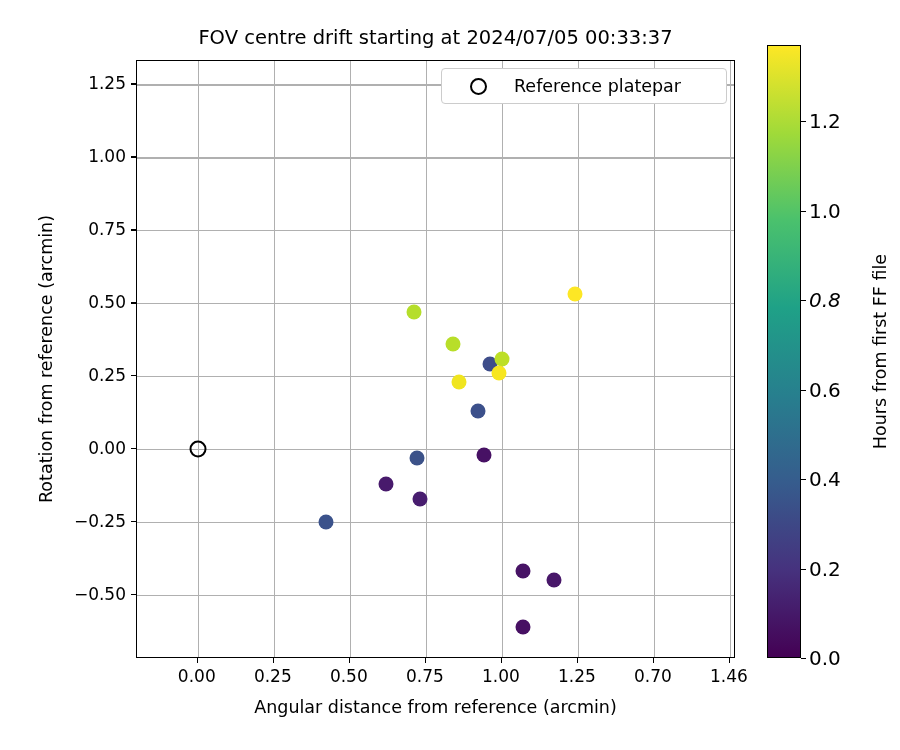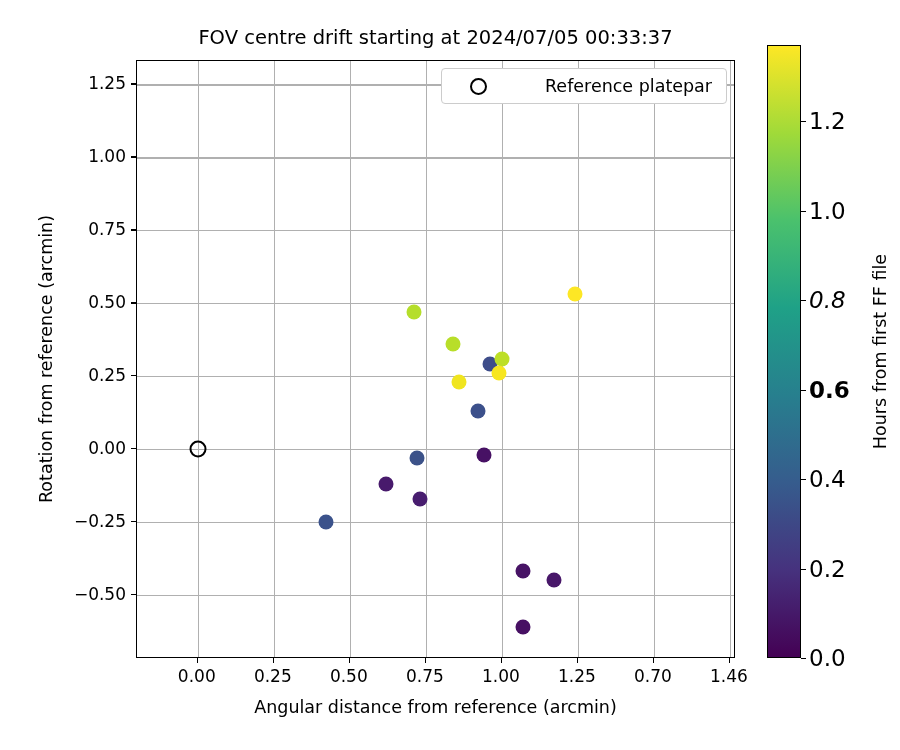--- a/index.html
+++ b/index.html
@@ -113,21 +113,20 @@
   #legend {
     position: absolute;
     left: 433px; top: 68px;
     width: 286px; height: 36px;
     background: #ffffff;
     border: 1px solid #cccccc;
     border-radius: 4px;
     display: flex;
     align-items: center;
     box-sizing: border-box;
-    gap: 31px;
   }
   #legend-marker-cell {
     width: 72px;
     display: flex; align-items: center; justify-content: center;
   }
   .legend-circle {
     width: 17px; height: 17px;
     border-radius: 50%;
     border: 2.1px solid #000000;
     box-sizing: border-box;
@@ -147,21 +146,21 @@
   }
   .cbtick {
     position: absolute;
     left: 793px;
     width: 5px; height: 1.4px;
     background: #000000;
   }
   .cbticklabel {
     position: absolute;
     left: 801px;
-    font-size: 23px;
+    font-size: 20px;
     color: #000000;
     transform: translateY(-50%);
     white-space: nowrap;
   }
   #cblabel {
     position: absolute;
     left: 0; top: 0;
     width: 613px; height: 24px;
     transform-origin: 0 0;
     transform: translate(860px, 658px) rotate(-90deg);
@@ -269,21 +268,21 @@
 
   <div id="colorbar" style="background: linear-gradient(rgb(253, 231, 37), rgb(160, 218, 57), rgb(74, 193, 109), rgb(31, 161, 135), rgb(39, 127, 142), rgb(54, 92, 141), rgb(70, 50, 126), rgb(68, 1, 84));"></div>
   <div id="colorbar-ticks">
       <div class="cbtick" style="top: 658px;"></div>
       <div class="cbticklabel" style="top: 658px;">0.0</div>
       <div class="cbtick" style="top: 568.511px;"></div>
       <div class="cbticklabel" style="top: 568.511px;">0.2</div>
       <div class="cbtick" style="top: 479.022px;"></div>
       <div class="cbticklabel" style="top: 479.022px;">0.4</div>
       <div class="cbtick" style="top: 389.533px;"></div>
-      <div class="cbticklabel" style="top: 389.533px; font-weight: bold;">0.6</div>
+      <div class="cbticklabel" style="top: 389.533px;">0.6</div>
       <div class="cbtick" style="top: 300.044px;"></div>
       <div class="cbticklabel" style="top: 300.044px; font-style: italic;">0.8</div>
       <div class="cbtick" style="top: 210.555px;"></div>
       <div class="cbticklabel" style="top: 210.555px;">1.0</div>
       <div class="cbtick" style="top: 121.066px;"></div>
       <div class="cbticklabel" style="top: 121.066px;">1.2</div>
     </div>
   <div id="cblabel">Hours from first FF file</div>
 
 </div>

